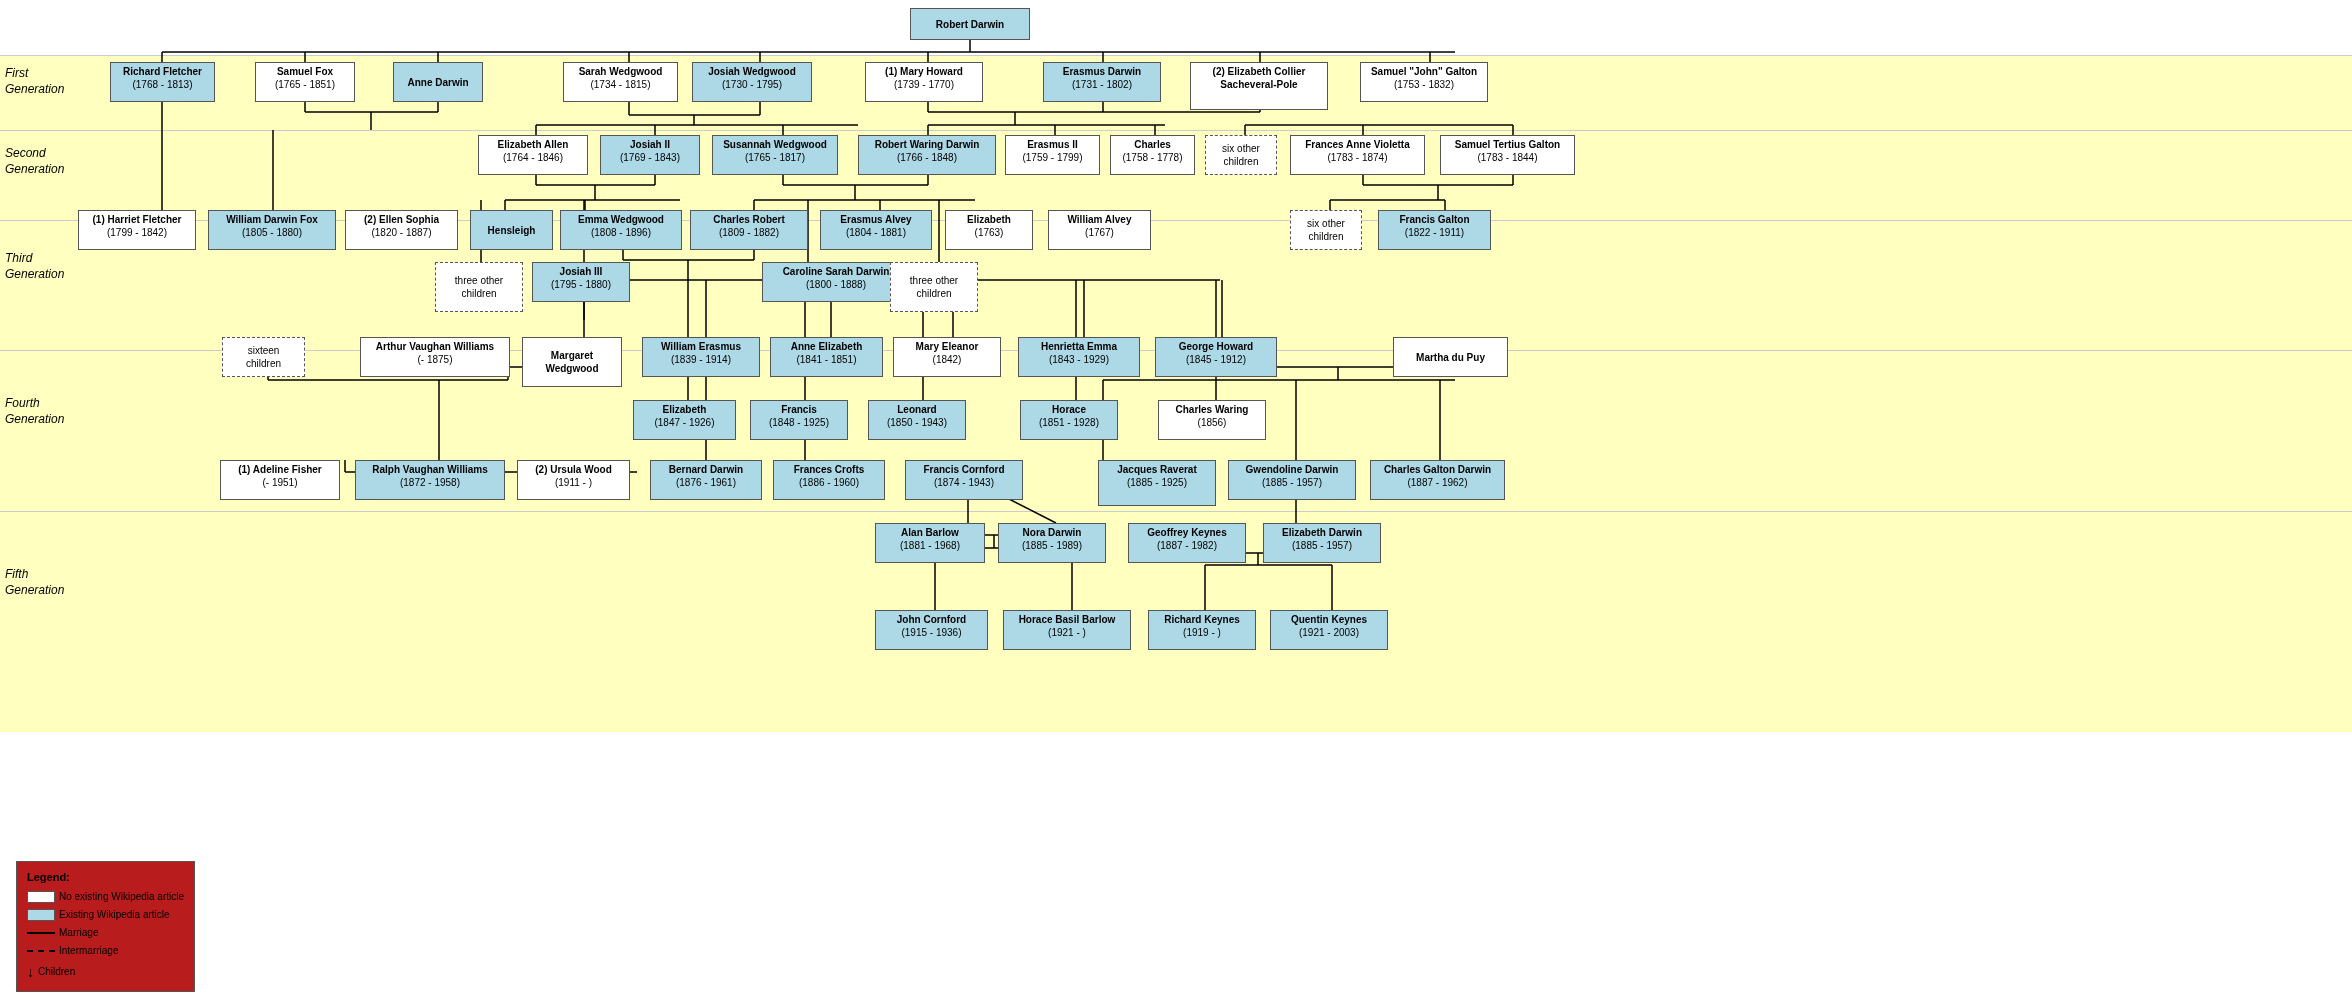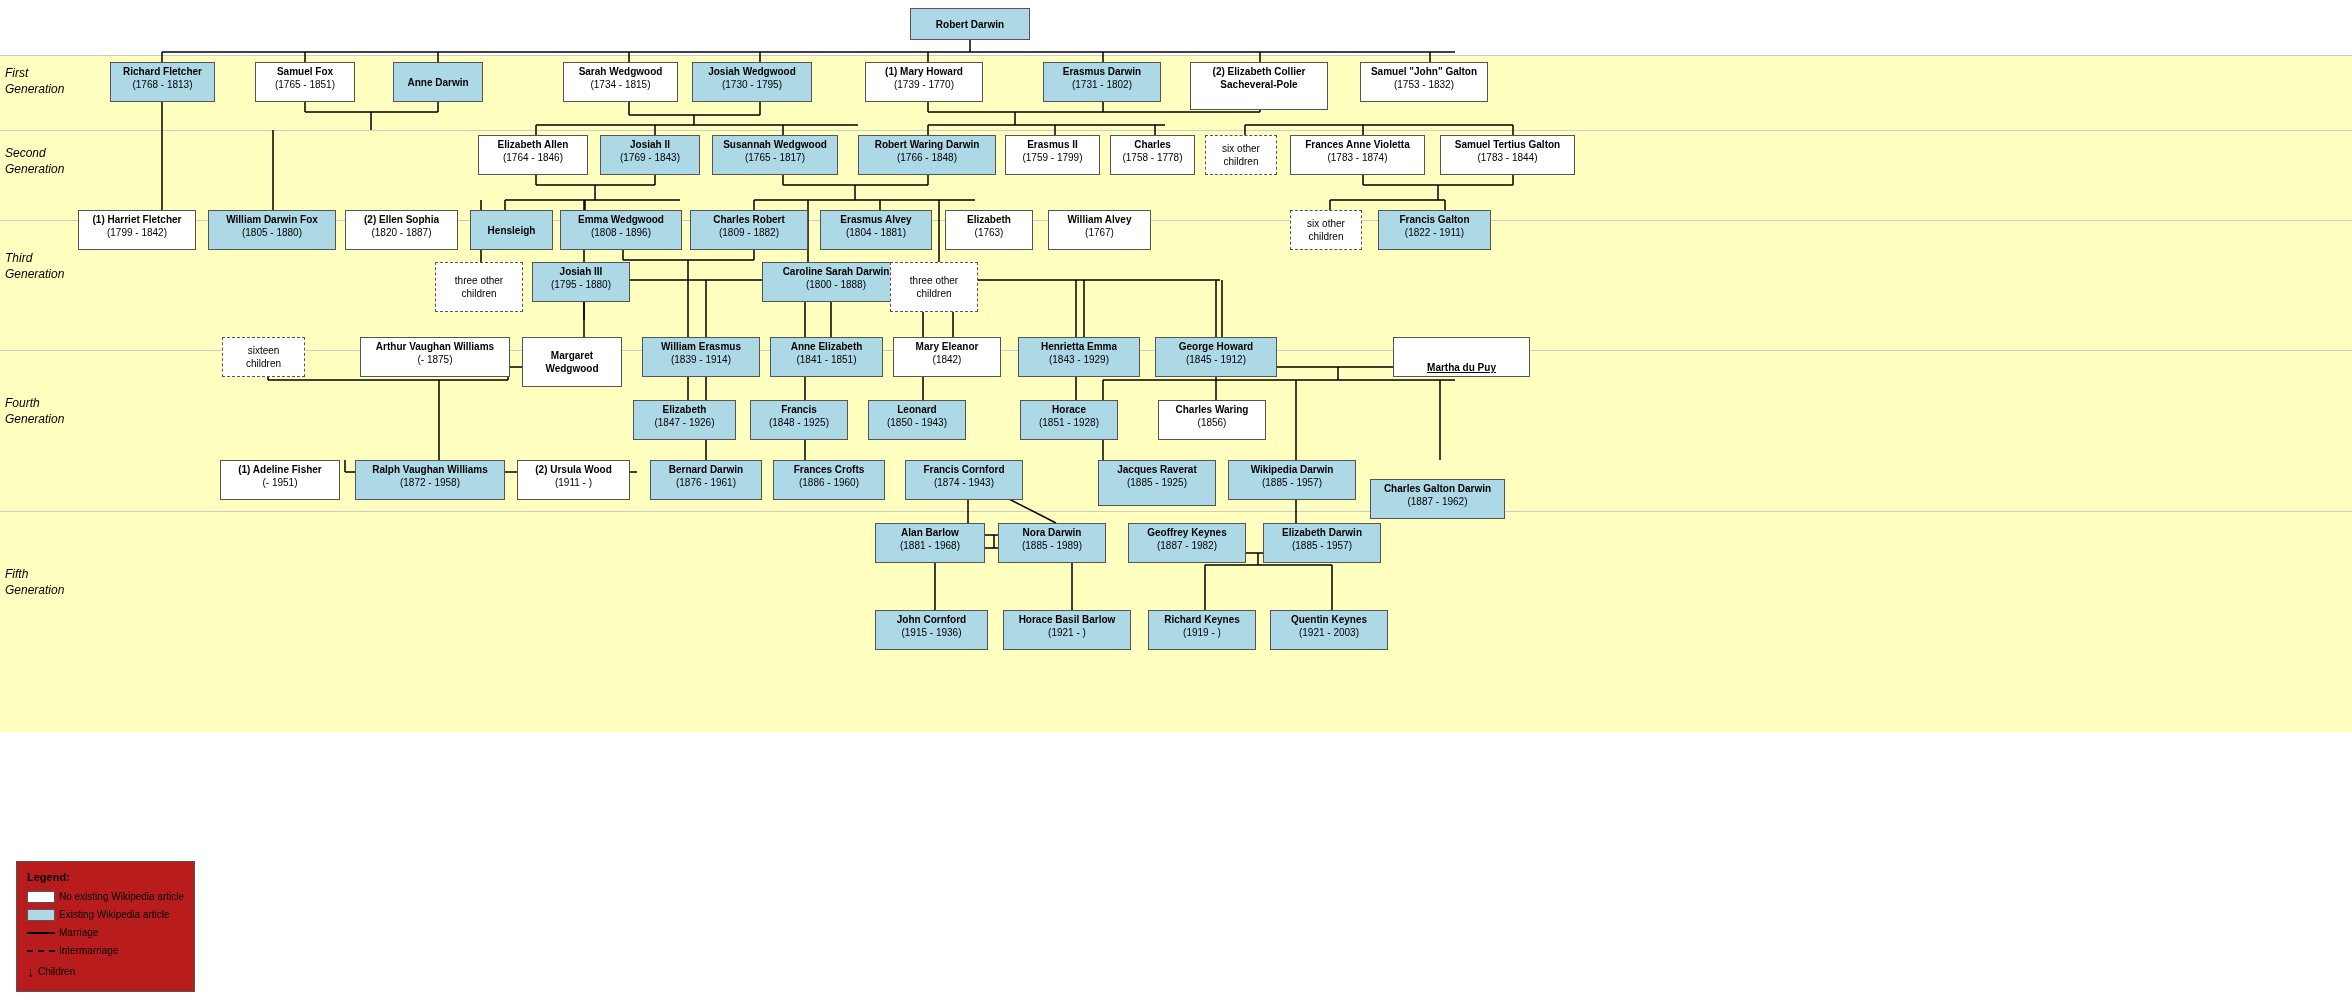--- a/index.html
+++ b/index.html
@@ -408,21 +408,21 @@
     <div class="person-dates">(1842)</div>
   </div>
   <div class="person-box" style="left:1018px;top:337px;width:122px;height:40px;">
     <div class="person-name">Henrietta Emma</div>
     <div class="person-dates">(1843 - 1929)</div>
   </div>
   <div class="person-box" style="left:1155px;top:337px;width:122px;height:40px;">
     <div class="person-name">George Howard</div>
     <div class="person-dates">(1845 - 1912)</div>
   </div>
-  <div class="person-box no-wiki" style="left:1393px;top:337px;width:137px;height:40px;display:flex;align-items:flex-end;justify-content:center;text-decoration:underline;">
+  <div class="person-box no-wiki" style="left:1393px;top:337px;width:115px;height:40px;display:flex;align-items:center;justify-content:center;">
     <div class="person-name">Martha du Puy</div>
   </div>
 
   <div class="person-box" style="left:633px;top:400px;width:103px;height:40px;">
     <div class="person-name">Elizabeth</div>
     <div class="person-dates">(1847 - 1926)</div>
   </div>
   <div class="person-box" style="left:750px;top:400px;width:98px;height:40px;">
     <div class="person-name">Francis</div>
     <div class="person-dates">(1848 - 1925)</div>
@@ -462,24 +462,24 @@
   </div>
   <div class="person-box" style="left:905px;top:460px;width:118px;height:40px;">
     <div class="person-name">Francis Cornford</div>
     <div class="person-dates">(1874 - 1943)</div>
   </div>
   <div class="person-box" style="left:1098px;top:460px;width:118px;height:46px;">
     <div class="person-name">Jacques Raverat</div>
     <div class="person-dates">(1885 - 1925)</div>
   </div>
   <div class="person-box" style="left:1228px;top:460px;width:128px;height:40px;">
-    <div class="person-name">Wikipedia Darwin</div>
+    <div class="person-name">Gwendoline Darwin</div>
     <div class="person-dates">(1885 - 1957)</div>
   </div>
-  <div class="person-box" style="left:1370px;top:479px;width:135px;height:40px;">
+  <div class="person-box" style="left:1370px;top:460px;width:135px;height:40px;">
     <div class="person-name">Charles Galton Darwin</div>
     <div class="person-dates">(1887 - 1962)</div>
   </div>
 
   <div class="person-box" style="left:875px;top:523px;width:110px;height:40px;">
     <div class="person-name">Alan Barlow</div>
     <div class="person-dates">(1881 - 1968)</div>
   </div>
   <div class="person-box" style="left:998px;top:523px;width:108px;height:40px;">
     <div class="person-name">Nora Darwin</div>

